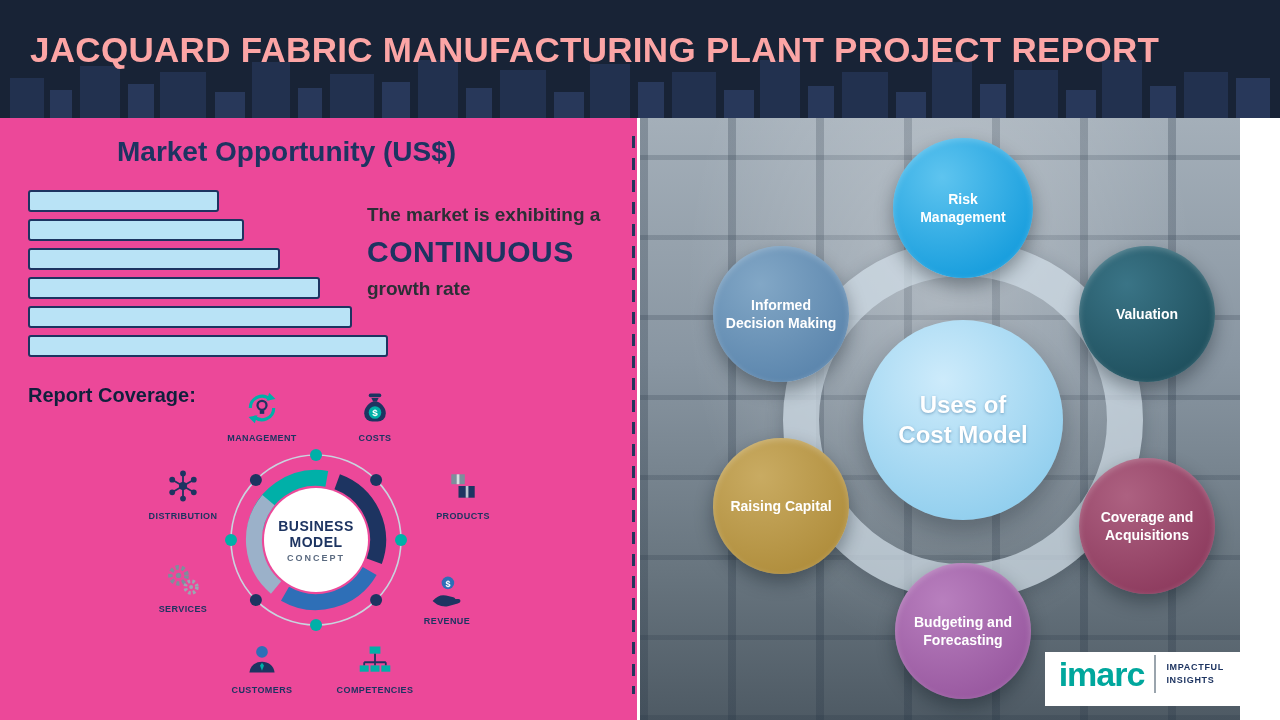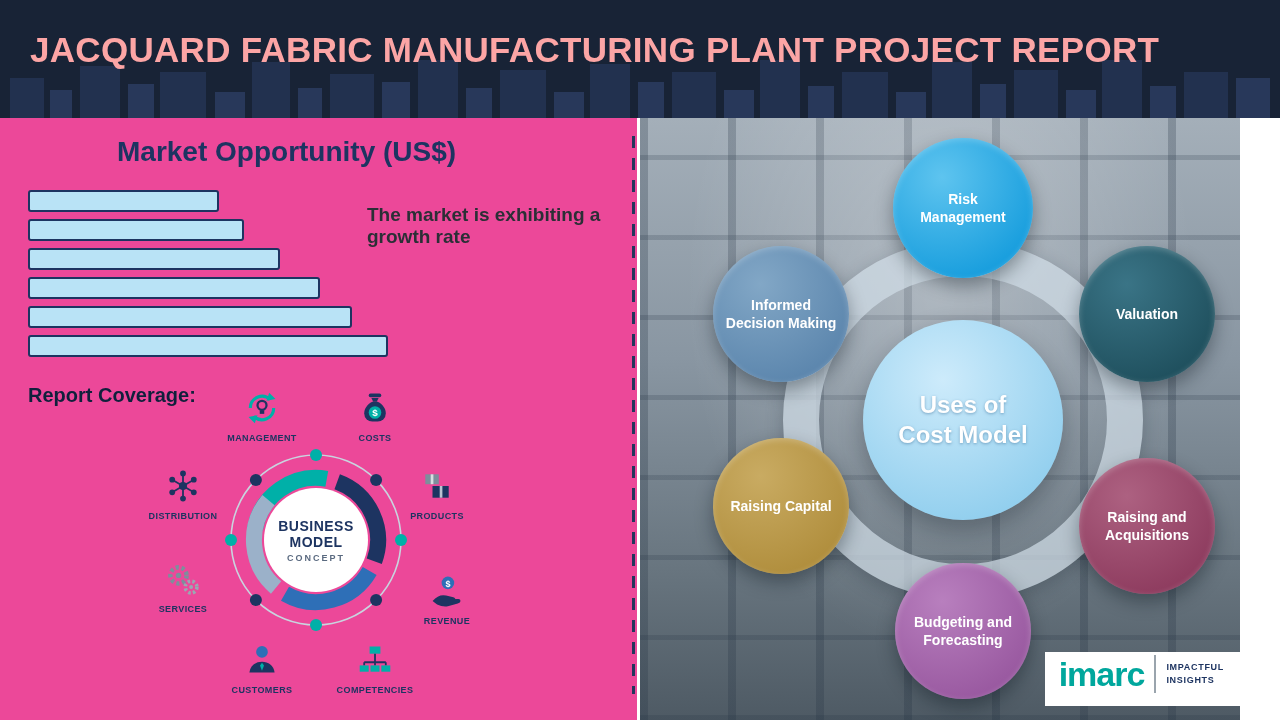--- a/index.html
+++ b/index.html
@@ -27,21 +27,21 @@
   .bm-center { position:absolute; left:264px; top:370px; width:104px; height:104px; border-radius:50%; background:#fff;
                display:flex; flex-direction:column; align-items:center; justify-content:center; text-align:center; z-index:2; }
   .bm-c1 { font-size:14px; font-weight:800; color:#1d3461; letter-spacing:.5px; }
   .bm-c3 { font-size:9px; font-weight:700; color:#5a6a80; letter-spacing:2px; margin-top:3px; }
   .bm-item { position:absolute; width:96px; text-align:center; }
   .bm-item svg { width:36px; height:36px; display:inline-block; }
   .bm-label { font-size:9px; font-weight:700; color:#1d3461; letter-spacing:.4px; margin-top:3px; }
   .p-management  { left:214px; top:272px; }
   .p-costs       { left:327px; top:272px; }
   .p-distribution{ left:135px; top:350px; }
-  .p-products    { left:389px; top:350px; }
+  .p-products    { left:415px; top:350px; }
   .p-services    { left:135px; top:443px; }
   .p-revenue     { left:399px; top:455px; }
   .p-customers   { left:214px; top:524px; }
   .p-competencies{ left:327px; top:524px; }
 
   
   .divider { position:absolute; left:632px; top:136px; width:3px; height:558px; z-index:6;
              background:repeating-linear-gradient(180deg,#23355c 0 12px, rgba(0,0,0,0) 12px 22px); }
 
   
@@ -128,20 +128,21 @@
         <div class="bar" style="width: 191px; background: rgb(185, 227, 246); border-color: rgb(29, 52, 97);"></div>
         <div class="bar" style="width: 216px; background: rgb(185, 227, 246); border-color: rgb(29, 52, 97);"></div>
         <div class="bar" style="width: 252px; background: rgb(185, 227, 246); border-color: rgb(29, 52, 97);"></div>
         <div class="bar" style="width: 292px; background: rgb(185, 227, 246); border-color: rgb(29, 52, 97);"></div>
         <div class="bar" style="width: 324px; background: rgb(185, 227, 246); border-color: rgb(29, 52, 97);"></div>
         <div class="bar" style="width: 360px; background: rgb(185, 227, 246); border-color: rgb(29, 52, 97);"></div>
       </div>
 
     <div class="market-text">
       <div class="mt1">The market is exhibiting a</div>
+      <div class="mt2">CONTINUOUS</div>
       <div class="mt3">growth rate</div>
     </div>
 
     <div class="coverage-label">Report Coverage:</div>
 
     <svg class="bm-ring" viewBox="0 0 200 200">
       <circle cx="100" cy="100" r="85" fill="none" stroke="#c9d4df" stroke-width="1.6"></circle>
       <path d="M38.9 89.2 A62 62 0 0 1 110.8 38.9" fill="none" stroke="#00b0a8" stroke-width="16"></path>
       <path d="M121.2 41.7 A62 62 0 0 1 158.3 121.2" fill="none" stroke="#1d3461" stroke-width="16"></path>
       <path d="M153.7 131 A62 62 0 0 1 69 153.7" fill="none" stroke="#2e6fb7" stroke-width="16"></path>
@@ -253,21 +254,21 @@
   <div class="right-panel">
     <div class="ring"></div>
 
     <div class="node n-risk" style="--c: #1a9fde; --cl: #5ec4ef;">
       <span>Risk Management</span>
     </div>
     <div class="node n-valuation" style="--c: #20515f; --cl: #3a7486;">
       <span>Valuation</span>
     </div>
     <div class="node n-mergers" style="--c: #8f3d60; --cl: #ad6181;">
-      <span>Raising and Acquisitions</span>
+      <span>Coverage and Acquisitions</span>
     </div>
     <div class="node n-budgeting" style="--c: #9a5aa1; --cl: #b87fbe;">
       <span>Budgeting and Forecasting</span>
     </div>
     <div class="node n-raising" style="--c: #b18f3e; --cl: #c9ab62;">
       <span>Raising Capital</span>
     </div>
     <div class="node n-informed" style="--c: #5d87ae; --cl: #82a7c6;">
       <span>Informed Decision Making</span>
     </div>

